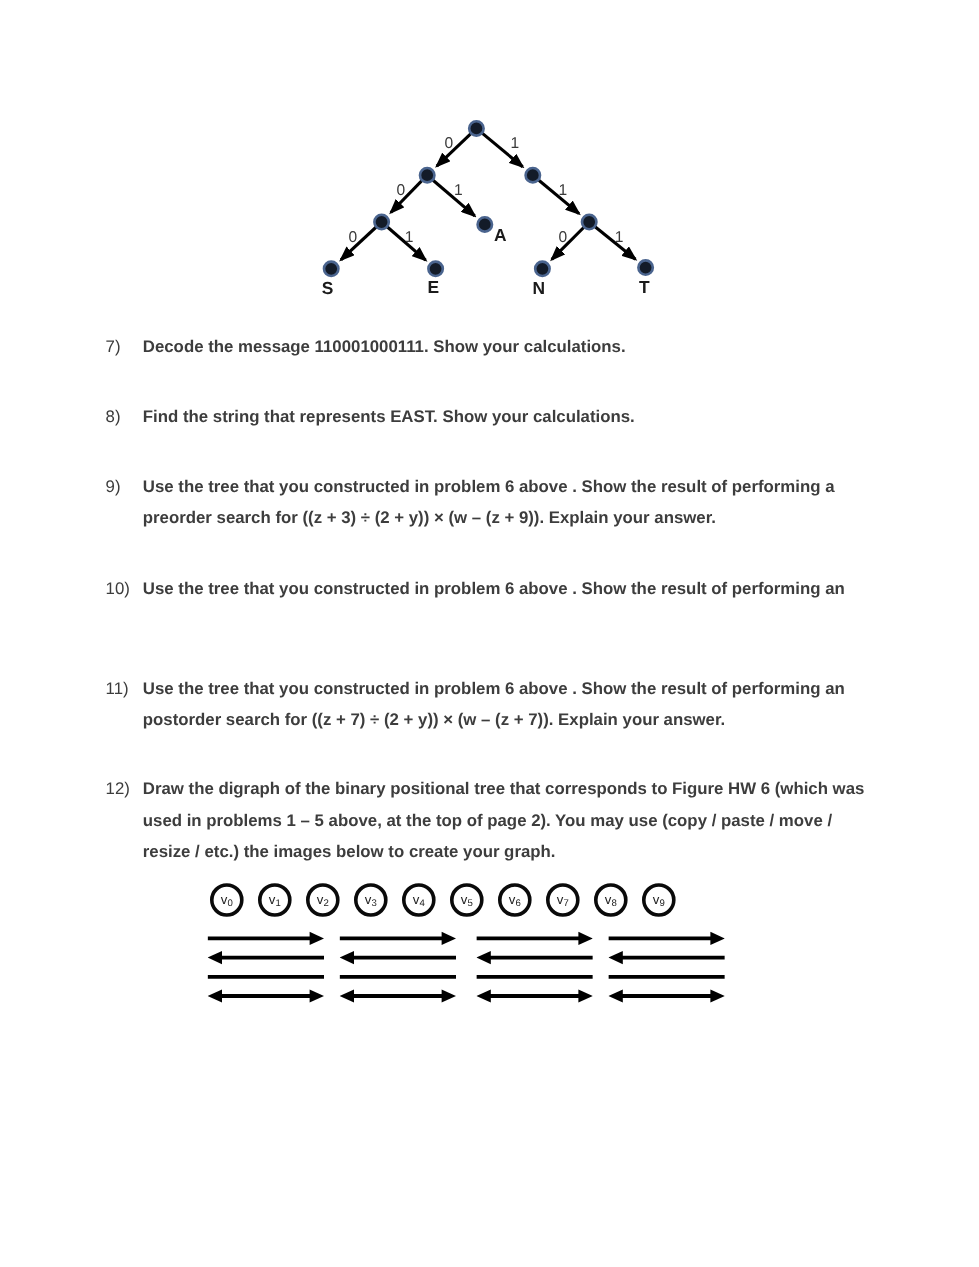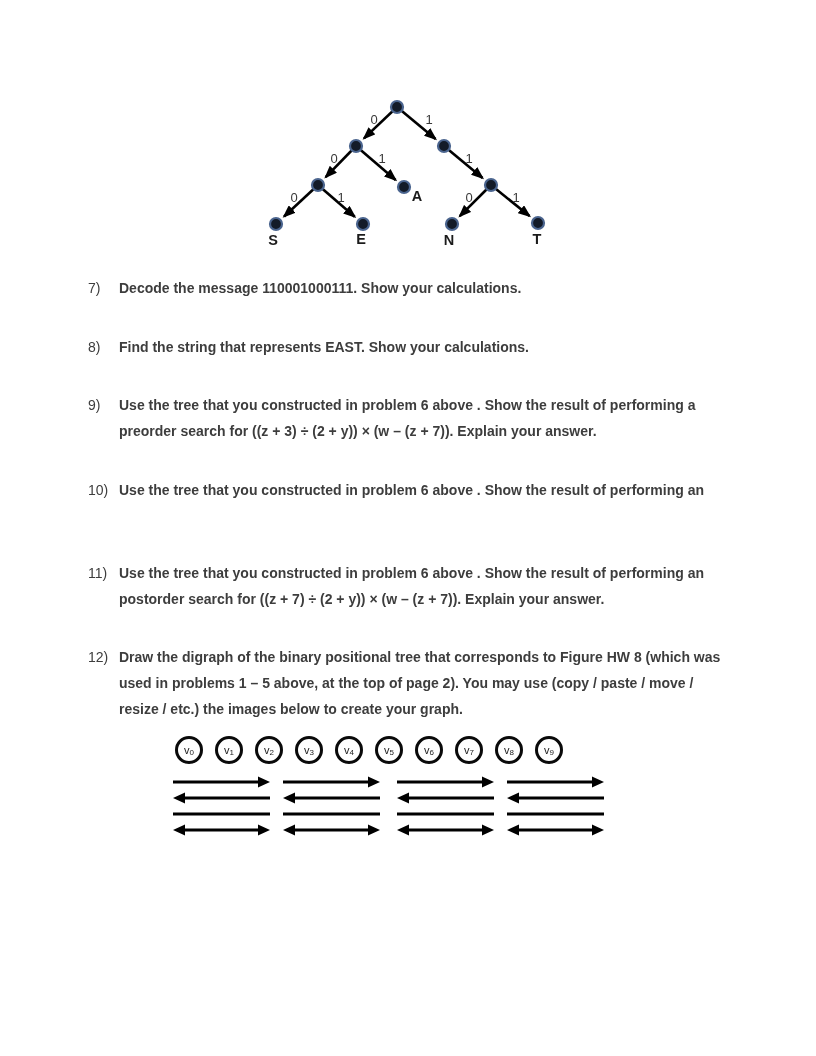--- a/index.html
+++ b/index.html
@@ -100,21 +100,21 @@
     <span class="pnum">8)</span>
     <div class="plines">
       <div>Find the string that represents EAST. Show your calculations.</div>
     </div>
   </div>
 
   <div class="problem" style="top:392px">
     <span class="pnum">9)</span>
     <div class="plines">
       <div>Use the tree that you constructed in problem 6 above . Show the result of performing a</div>
-      <div>preorder search for ((z + 3) ÷ (2 + y)) × (w – (z + 7)). Explain your answer.</div>
+      <div>preorder search for ((z + 3) ÷ (2 + y)) × (w – (z + 9)). Explain your answer.</div>
     </div>
   </div>
 
   <div class="problem" style="top:477px">
     <span class="pnum">10)</span>
     <div class="plines">
       <div>Use the tree that you constructed in problem 6 above . Show the result of performing an</div>
     </div>
   </div>
 
@@ -122,21 +122,21 @@
     <span class="pnum">11)</span>
     <div class="plines">
       <div>Use the tree that you constructed in problem 6 above . Show the result of performing an</div>
       <div>postorder search for ((z + 7) ÷ (2 + y)) × (w – (z + 7)). Explain your answer.</div>
     </div>
   </div>
 
   <div class="problem" style="top:644px">
     <span class="pnum">12)</span>
     <div class="plines">
-      <div>Draw the digraph of the binary positional tree that corresponds to Figure HW 8 (which was</div>
+      <div>Draw the digraph of the binary positional tree that corresponds to Figure HW 6 (which was</div>
       <div>used in problems 1 – 5 above, at the top of page 2). You may use (copy / paste / move /</div>
       <div>resize / etc.) the images below to create your graph.</div>
     </div>
   </div>
 
   <div class="vertex-bank">
       <div class="vcirc">
         <span class="vbase">v</span>
         <span class="vsub">0</span>
       </div>

